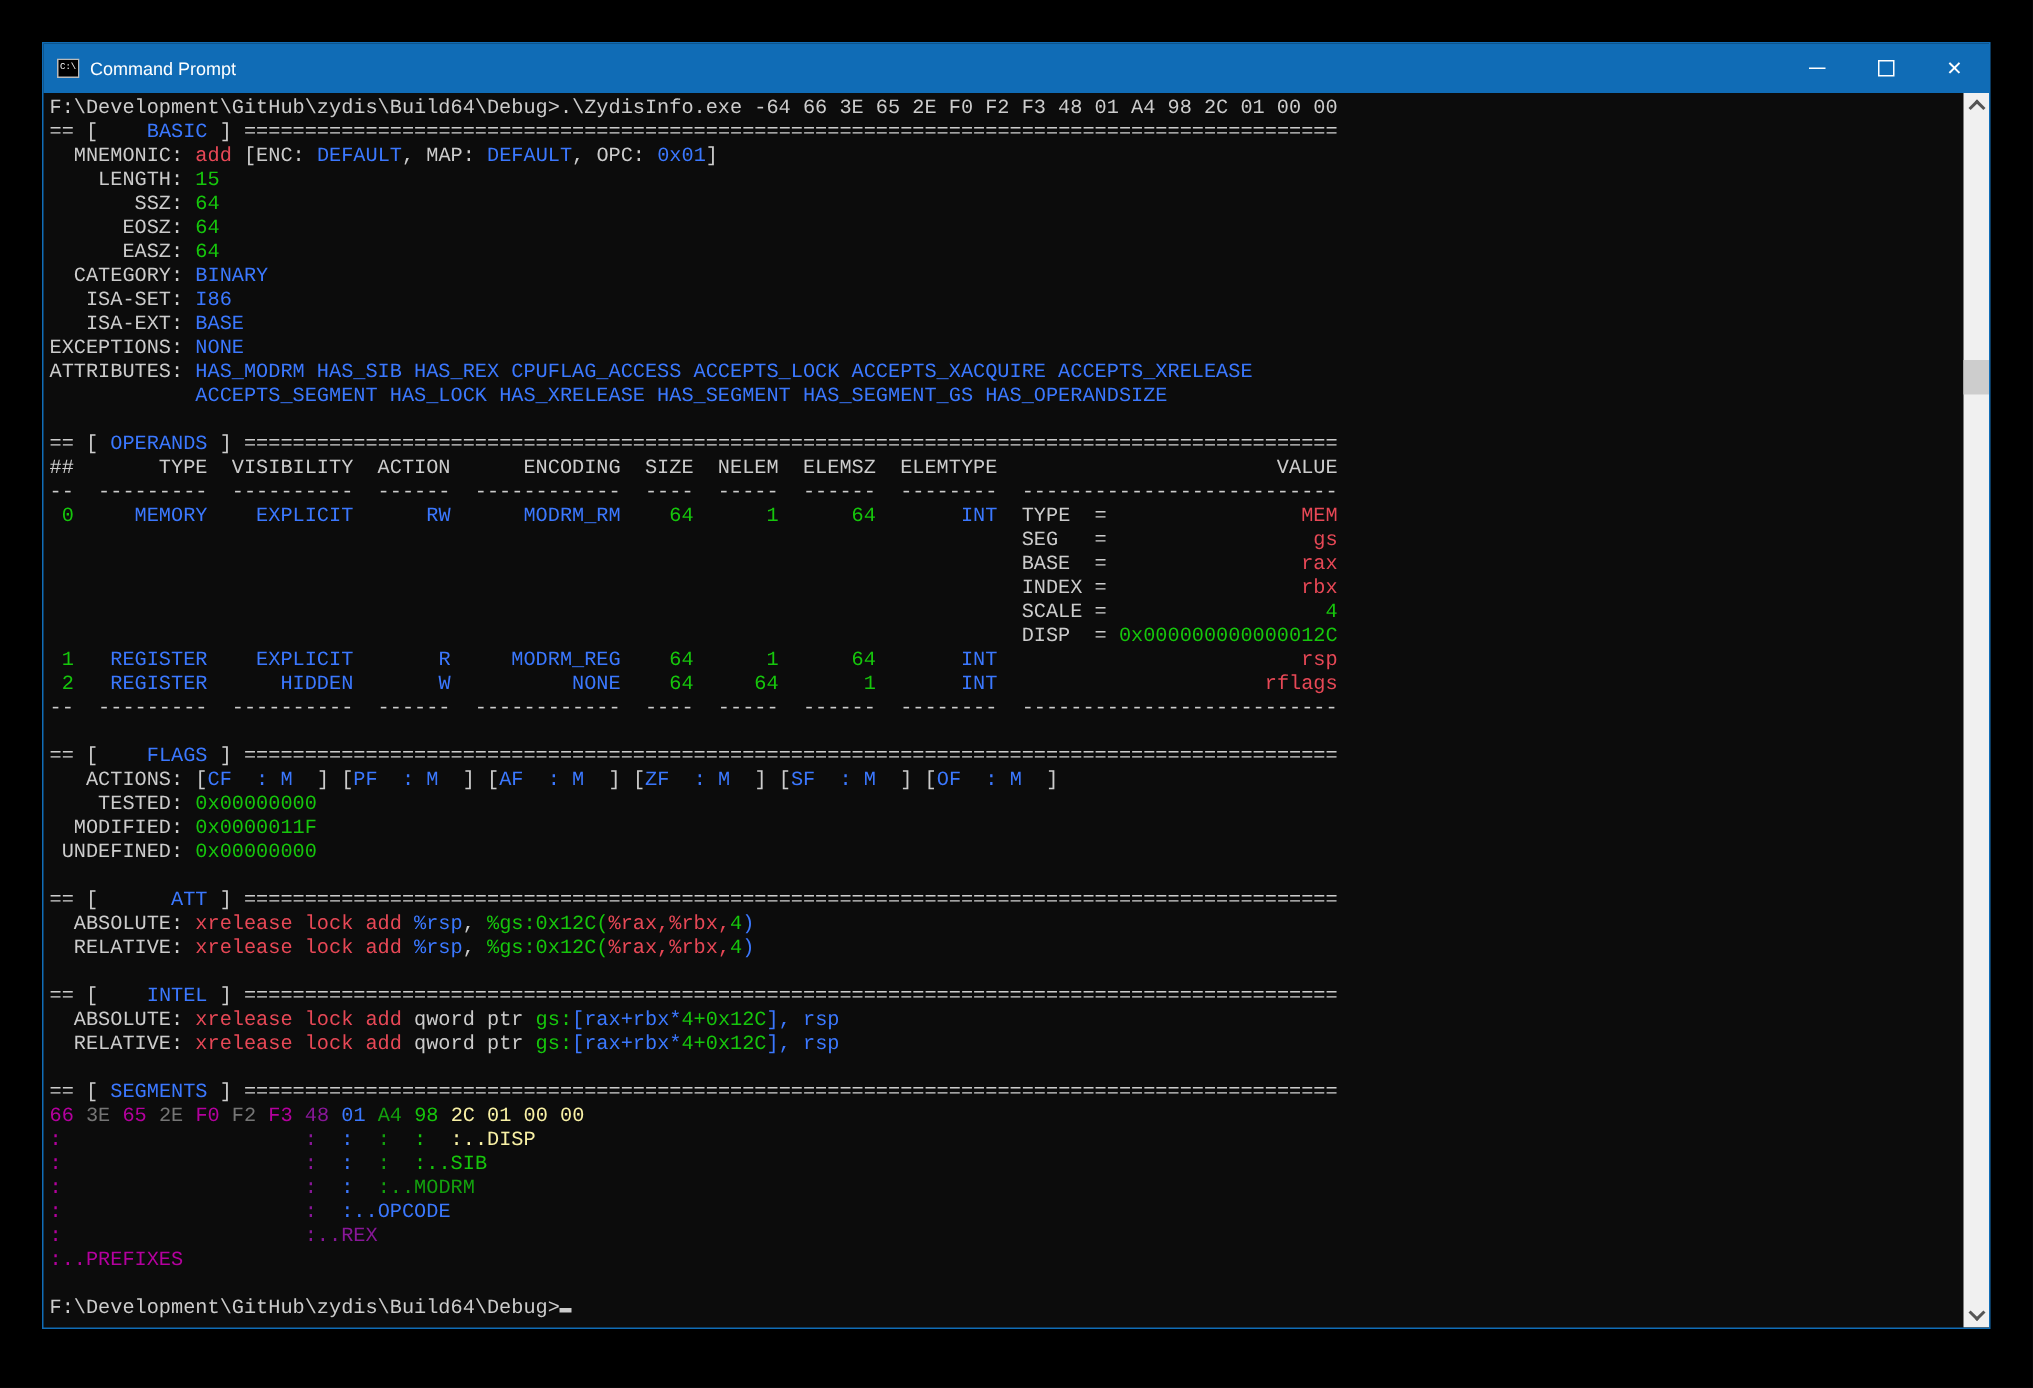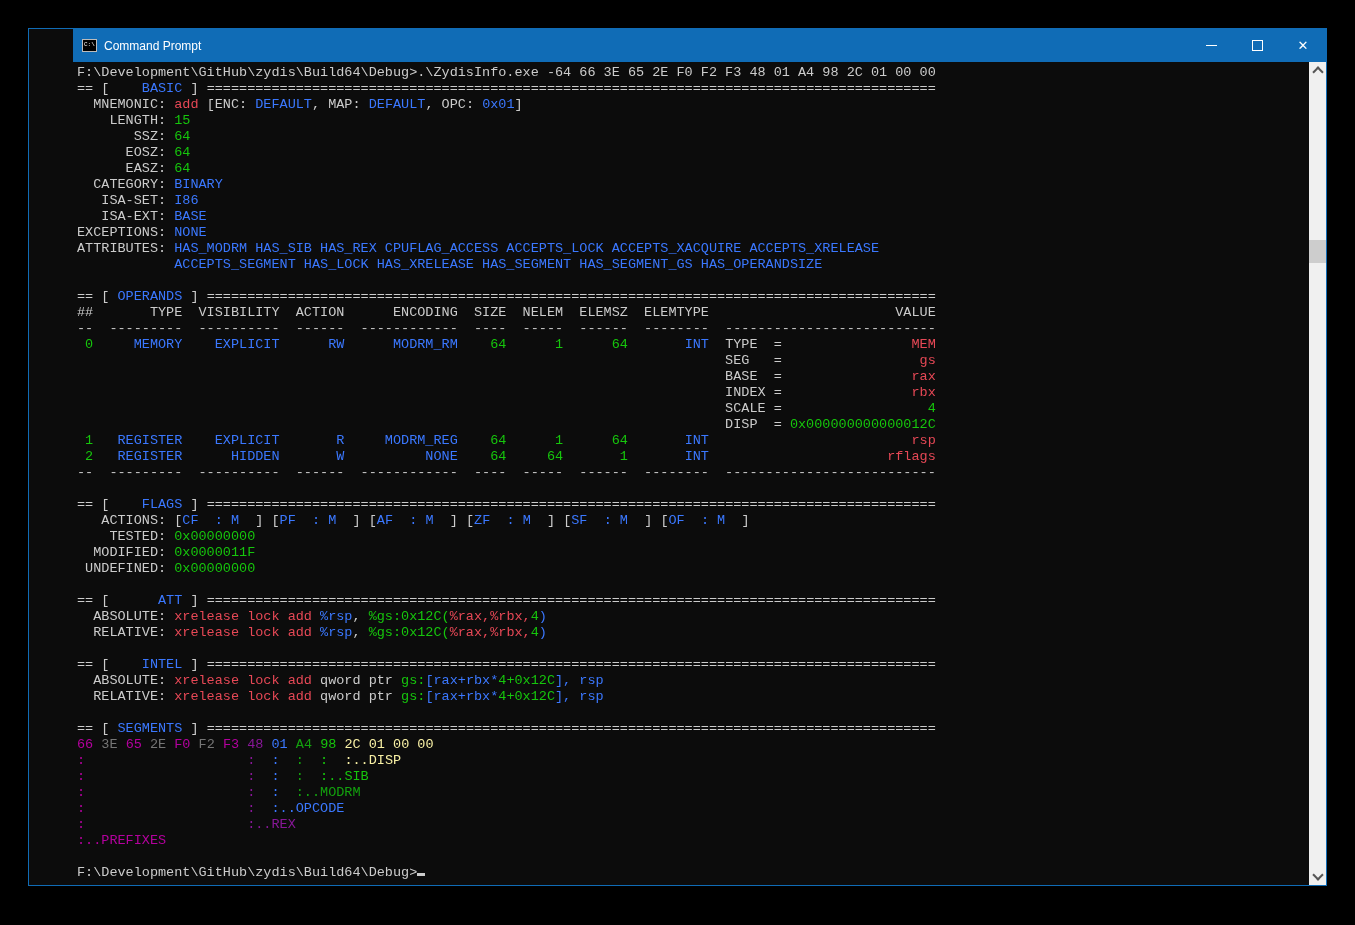--- a/index.html
+++ b/index.html
@@ -36,21 +36,21 @@
   .sb-arrow { height:17px; display:flex; align-items:center; justify-content:center; }
   .chev-up { width:6px; height:6px; border-left:2px solid #555555; border-top:2px solid #555555; transform:rotate(45deg); margin-top:3px; }
   .chev-down { width:6px; height:6px; border-left:2px solid #555555; border-top:2px solid #555555; transform:rotate(225deg); margin-bottom:3px; }
   .sb-track { flex:1; position:relative; }
   .sb-thumb { position:absolute; left:0; top:161px; width:17px; height:23px; background:#CDCDCD; }
   .cursor { display:inline-block; width:8px; height:3px; background:#CCCCCC; vertical-align:baseline; }
 </style>
 </head>
 <body>
 
-<div class="window" style="border-color: rgb(16, 108, 182); padding-left: 44px;">
+<div class="window" style="border-color: rgb(16, 108, 182);">
   <div class="titlebar" style="background: rgb(16, 108, 182);">
     <span class="cmd-icon">
       <svg width="15" height="13" aria-hidden="true">
         <rect x="0.5" y="0.5" width="14" height="12" fill="#000000" stroke="#BBBBBB"></rect>
         <text x="2" y="7" fill="#FFFFFF" font-size="6" font-family="Liberation Mono, monospace">C:\</text>
       </svg>
     </span>
     <span class="title">Command Prompt</span>
     <div class="controls">
       <div class="ctrl">

